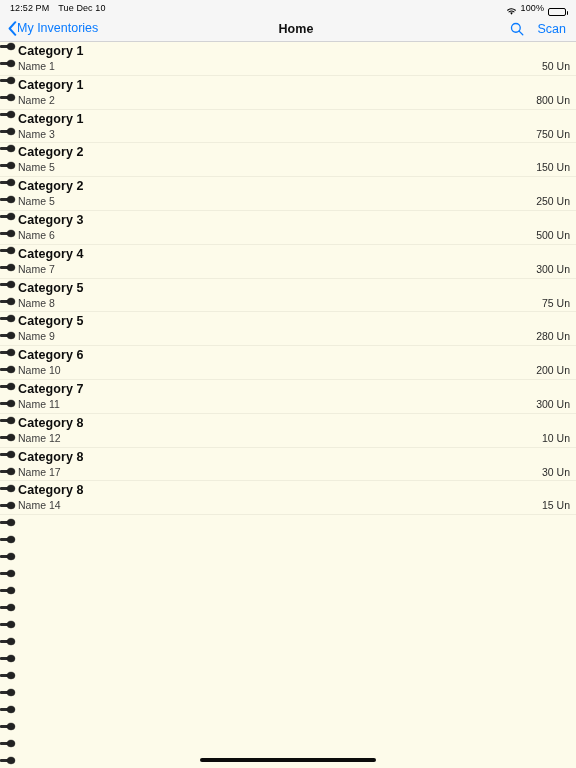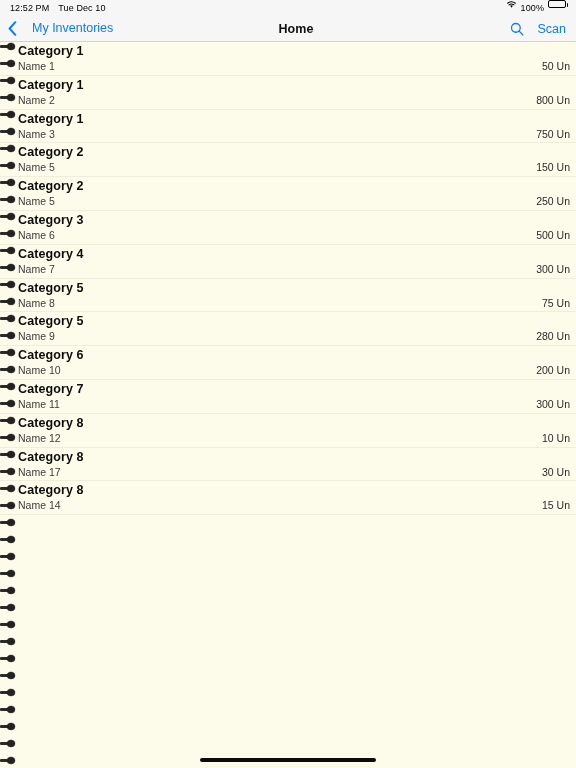--- a/index.html
+++ b/index.html
@@ -13,21 +13,21 @@
   #app { position:relative; width:576px; height:768px; background:#FDFBEA; }
 
   
   .statusbar {
     position:absolute; top:0; left:0; width:576px; height:16px;
     background:#F6F6F6;
     display:flex; align-items:center; justify-content:space-between;
     padding:0 10px;
   }
   .sb-left { display:flex; align-items:center; gap:9px; }
-  .sb-right { display:flex; align-items:flex-start; gap:4px; }
+  .sb-right { display:flex; align-items:flex-end; gap:4px; }
   .sb-text { font-size:9px; color:#000; letter-spacing:.1px; font-weight:500; line-height:16px; }
 
   .wifi-icon { width:11px; height:9px; position:relative; }
   .wifi-icon svg { display:block; }
 
   .battery {
     width:18px; height:8px; border:1px solid #000; border-radius:2px;
     position:relative; padding:1px; background:transparent;
   }
   .battery::after {
@@ -37,21 +37,21 @@
   .battery-fill { width:100%; height:100%; background:#000; border-radius:1px; }
 
   
   .navbar {
     position:absolute; top:16px; left:0; width:576px; height:26px;
     background:#F6F6F6;
     border-bottom:.5px solid #D2D2D4;
     display:flex; align-items:center;
   }
   .nav-left {
-    position:absolute; left:8px; display:flex; align-items:center; gap:15px;
+    position:absolute; left:8px; display:flex; align-items:center; gap:0;
     cursor:pointer;
   }
   .back-chevron { width:9px; height:15px; display:block; }
   .nav-back-label { font-size:12.5px; color:#0A7BFF; line-height:15px; }
   .nav-title {
     position:absolute; left:0; right:0; text-align:center;
     font-size:12.5px; font-weight:bold; color:#111; letter-spacing:.1px;margin-left:16px;
   }
   .nav-right {
     position:absolute; right:10px; display:flex; align-items:center; gap:14px;

